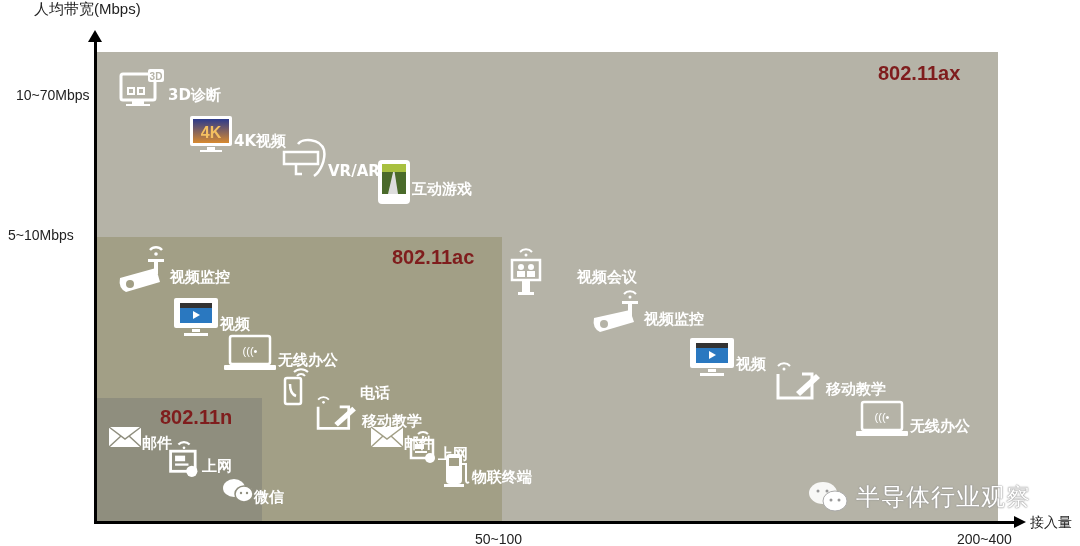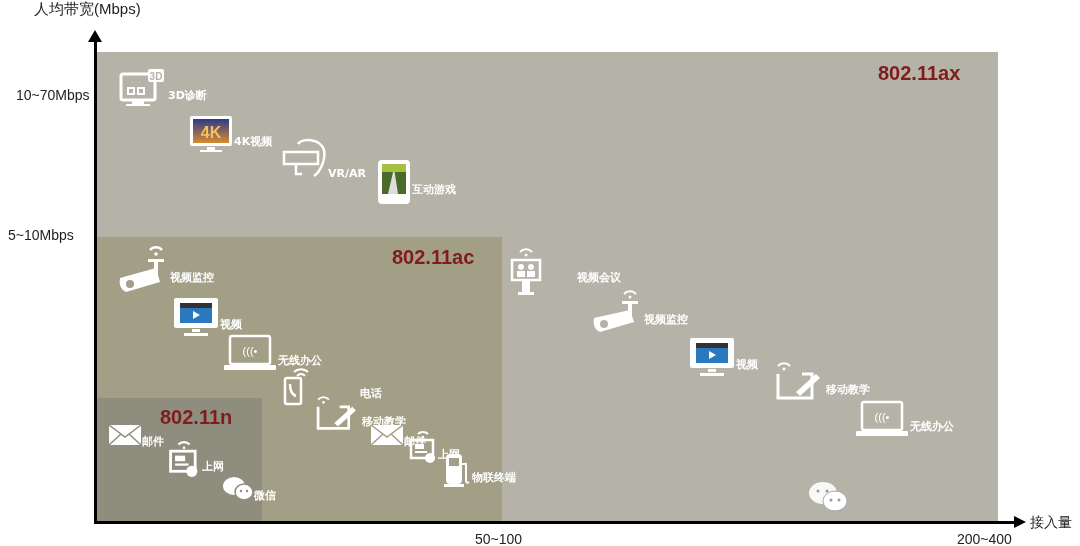--- a/index.html
+++ b/index.html
@@ -9,21 +9,21 @@
   .region-ax { left:96px; top:52px; width:902px; height:470px; background:#b5b3a7; }
   .region-ac { left:96px; top:237px; width:406px; height:285px; background:#a29f86; }
   .region-n  { left:96px; top:398px; width:166px; height:124px; background:#8f8e7e; }
   .std-label { color:#7f1d1d; font-weight:bold; font-size:20px; font-family:"Liberation Sans","DejaVu Sans",sans-serif; }
   .axis-y { left:94px; top:38px; width:3px; height:486px; background:#000; }
   .axis-x { left:94px; top:521px; width:922px; height:3px; background:#000; }
   .arrow-up { left:88px; top:30px; width:0; height:0; border-left:7px solid transparent; border-right:7px solid transparent; border-bottom:12px solid #000; }
   .arrow-right { left:1014px; top:516px; width:0; height:0; border-top:6px solid transparent; border-bottom:6px solid transparent; border-left:12px solid #000; }
   .axis-text { color:#222; font-size:14px; font-family:"Liberation Sans","DejaVu Sans",sans-serif; white-space:nowrap;text-align:right; }
   .item { position:absolute; display:flex; flex-direction:row; align-items:center; }
-  .item .lbl { color:#fff; font-size:11px; font-weight:bold; margin-top:14px; white-space:nowrap; }
+  .item .lbl { color:#fff; font-size:15px; font-weight:bold; margin-top:14px; white-space:nowrap; }
   .ico { display:block; }
   .watermark { left:808px; top:480px; display:flex; align-items:center; gap:8px; }
   .watermark .wm-text { color:#fff; font-size:24px; letter-spacing:1px; text-shadow:0 0 1px #777, 0 0 2px #999; white-space:nowrap; }
 </style>
 </head>
 <body>
 
 <div class="abs region-ax"></div>
 <div class="abs region-ac"></div>
 <div class="abs region-n"></div>
@@ -267,13 +267,14 @@
 
 <div class="abs watermark">
   <svg width="40" height="34" viewBox="0 0 40 34">
     <ellipse cx="15" cy="13" rx="14" ry="11" fill="#fff" opacity="0.9"></ellipse>
     <ellipse cx="27" cy="21" rx="12" ry="10" fill="#fff" stroke="#aaa" stroke-width="1"></ellipse>
     <circle cx="10" cy="11" r="1.5" fill="#999"></circle>
       <circle cx="19" cy="11" r="1.5" fill="#999"></circle>
     <circle cx="23" cy="20" r="1.5" fill="#999"></circle>
       <circle cx="31" cy="20" r="1.5" fill="#999"></circle>
   </svg>
+  <span class="wm-text">半导体行业观察</span>
 </div>
 
 </body></html>

